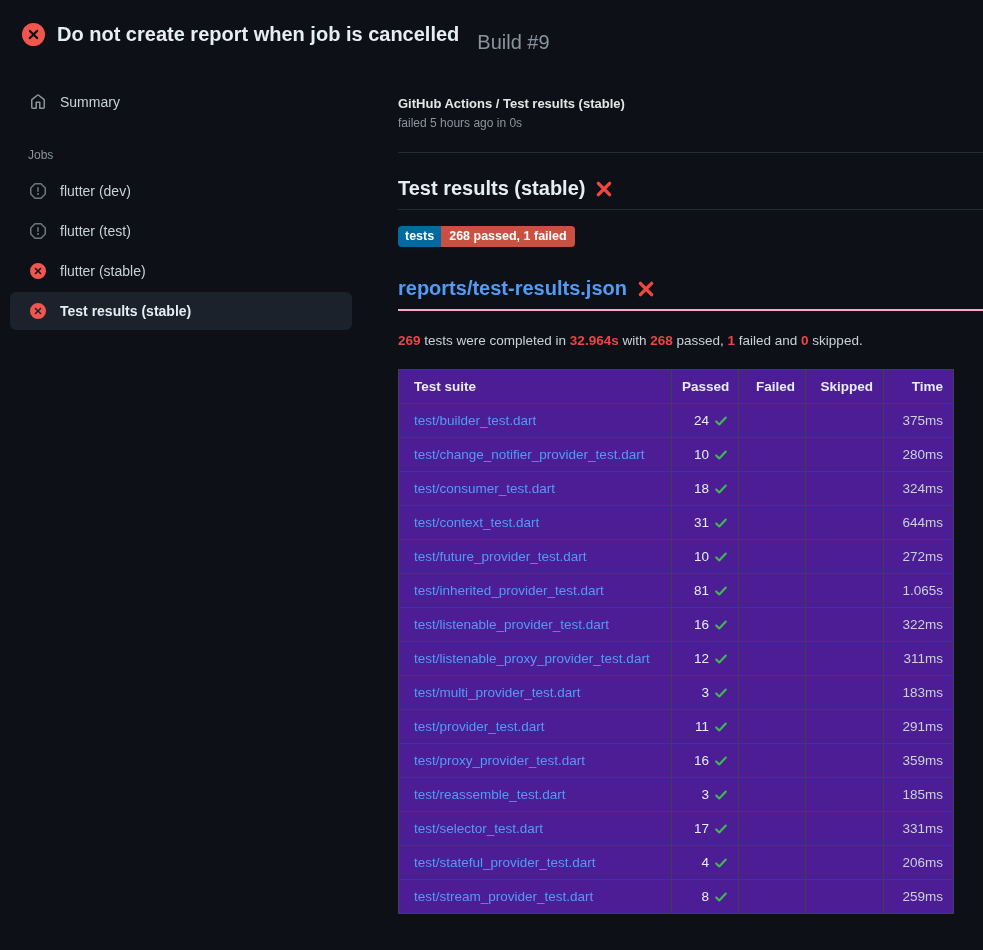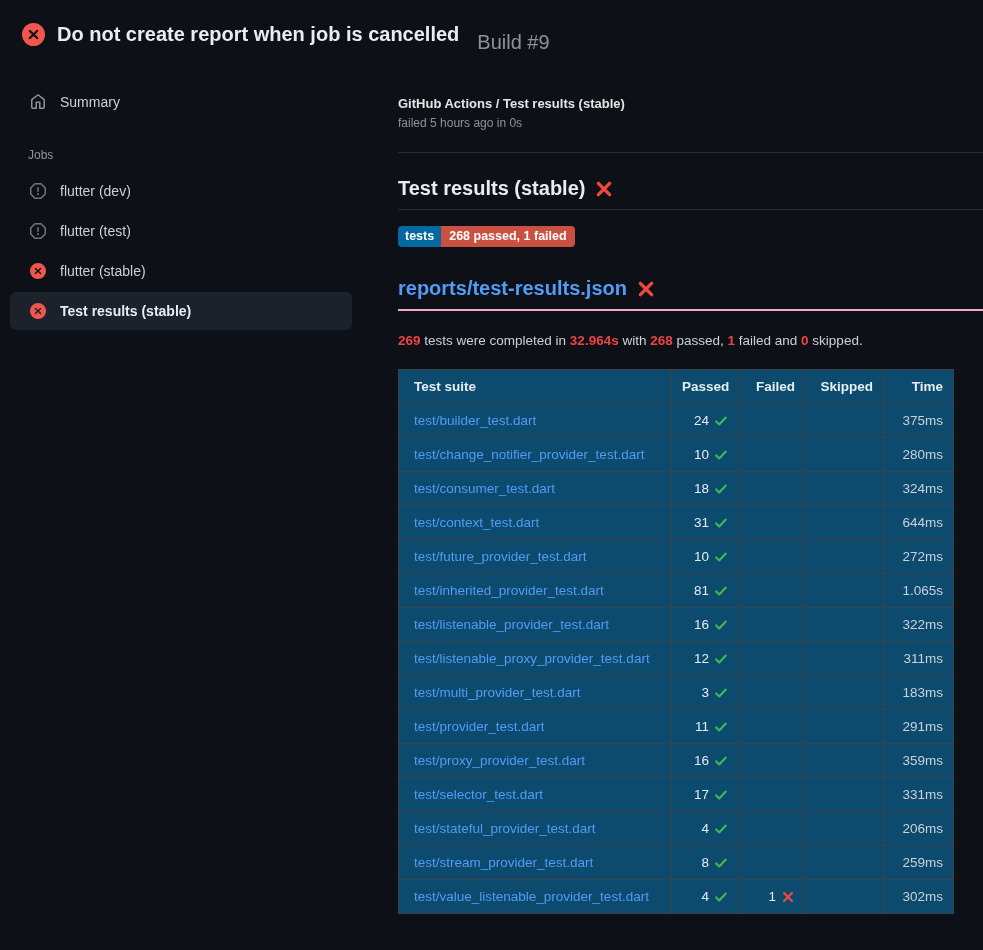--- a/index.html
+++ b/index.html
@@ -86,21 +86,21 @@
   .summary-line { margin-top: 22px; font-size: 13.5px; color: #c9d1d9; }
   .summary-line b { color: #ef4444; }
 
   
   table.results {
     margin-top: 21px;
     border-collapse: collapse;
     table-layout: fixed;
     width: 555px;
     font-size: 13.5px;
-    background: #0c4a6e;
+    background: #4c1d95;
   }
   table.results th, table.results td {
     border: 1px solid #3b424b;
     height: 34px;
     padding: 0 10px;
     white-space: nowrap; overflow: hidden;
   }
   table.results th { color: #e6edf3; font-weight: 700; }
   col.c-suite { width: 273px; }
   col.c-passed { width: 67px; }
@@ -373,20 +373,34 @@
                   <svg viewBox="0 0 16 16">
                     <path d="M2.5 8.5 L6 12 L13.5 4" stroke="#3fb950" stroke-width="2.4" fill="none" stroke-linecap="round" stroke-linejoin="round"></path>
                   </svg>
                 </span>
               </span></td>
             <td class="cell-right"></td>
             <td class="cell-right"></td>
             <td class="cell-right">359ms</td>
           </tr>
           <tr>
+            <td class="cell-left"><a class="suite-link">test/reassemble_test.dart</a></td>
+            <td class="cell-right"><span class="num-ic">
+                <span class="num-val">3</span>
+                <span class="mini">
+                  <svg viewBox="0 0 16 16">
+                    <path d="M2.5 8.5 L6 12 L13.5 4" stroke="#3fb950" stroke-width="2.4" fill="none" stroke-linecap="round" stroke-linejoin="round"></path>
+                  </svg>
+                </span>
+              </span></td>
+            <td class="cell-right"></td>
+            <td class="cell-right"></td>
+            <td class="cell-right">185ms</td>
+          </tr>
+          <tr>
             <td class="cell-left"><a class="suite-link">test/selector_test.dart</a></td>
             <td class="cell-right"><span class="num-ic">
                 <span class="num-val">17</span>
                 <span class="mini">
                   <svg viewBox="0 0 16 16">
                     <path d="M2.5 8.5 L6 12 L13.5 4" stroke="#3fb950" stroke-width="2.4" fill="none" stroke-linecap="round" stroke-linejoin="round"></path>
                   </svg>
                 </span>
               </span></td>
             <td class="cell-right"></td>
@@ -413,38 +427,17 @@
                 <span class="num-val">8</span>
                 <span class="mini">
                   <svg viewBox="0 0 16 16">
                     <path d="M2.5 8.5 L6 12 L13.5 4" stroke="#3fb950" stroke-width="2.4" fill="none" stroke-linecap="round" stroke-linejoin="round"></path>
                   </svg>
                 </span>
               </span></td>
             <td class="cell-right"></td>
             <td class="cell-right"></td>
             <td class="cell-right">259ms</td>
-          </tr>
-          <tr>
-            <td class="cell-left"><a class="suite-link">test/value_listenable_provider_test.dart</a></td>
-            <td class="cell-right"><span class="num-ic">
-                <span class="num-val">4</span>
-                <span class="mini">
-                  <svg viewBox="0 0 16 16">
-                    <path d="M2.5 8.5 L6 12 L13.5 4" stroke="#3fb950" stroke-width="2.4" fill="none" stroke-linecap="round" stroke-linejoin="round"></path>
-                  </svg>
-                </span>
-              </span></td>
-            <td class="cell-right"><span class="num-ic">
-                <span class="num-val">1</span>
-                <span class="mini">
-                  <svg viewBox="0 0 16 16">
-                    <path d="M3.5 3.5 L12.5 12.5 M12.5 3.5 L3.5 12.5" stroke="#f0483e" stroke-width="2.6" stroke-linecap="round" fill="none"></path>
-                  </svg>
-                </span>
-              </span></td>
-            <td class="cell-right"></td>
-            <td class="cell-right">302ms</td>
           </tr>
         </tbody>
     </table>
   </div>
 </div>
 
 </body></html>

